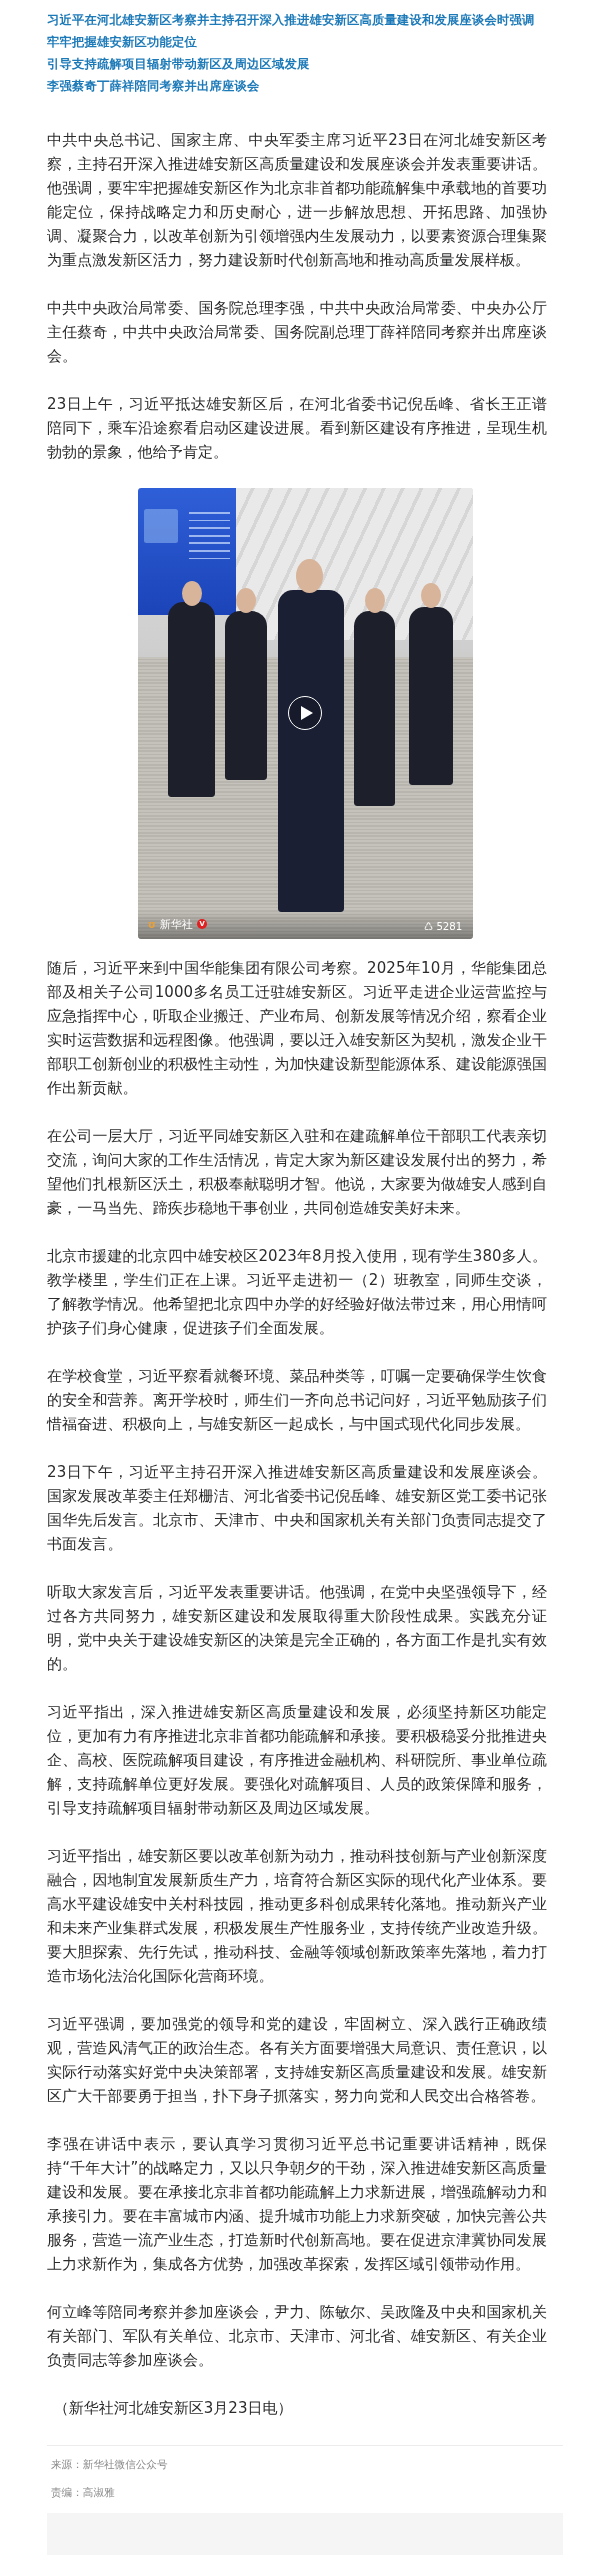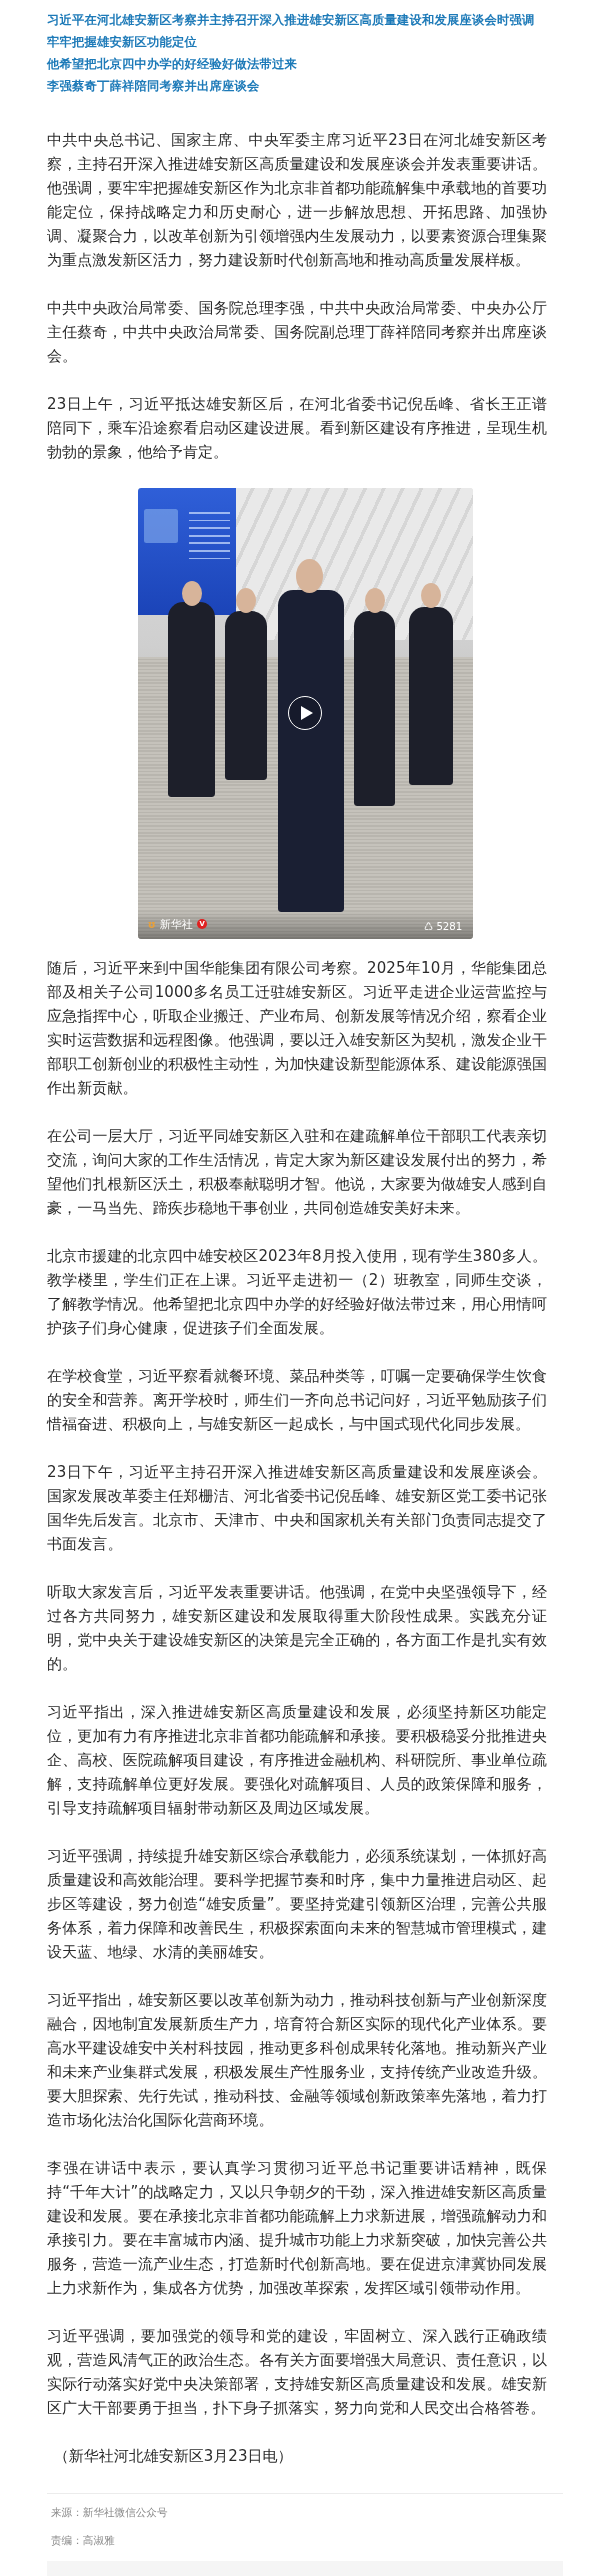--- a/index.html
+++ b/index.html
@@ -30,21 +30,21 @@
   .footer-box { height: 42px; background:#f5f5f5; margin-top: 8.5px; }
 </style>
 </head>
 <body>
 
 <div class="article">
 
   <div class="title-block">
     <p class="title-line">习近平在河北雄安新区考察并主持召开深入推进雄安新区高质量建设和发展座谈会时强调</p>
     <p class="title-line">牢牢把握雄安新区功能定位</p>
-    <p class="title-line">他希望把北京四中办学的好经验好做法带过来</p>
+    <p class="title-line">引导支持疏解项目辐射带动新区及周边区域发展</p>
     <p class="title-line">李强蔡奇丁薛祥陪同考察并出席座谈会</p>
   </div>
 
   <p class="para">中共中央总书记、国家主席、中央军委主席习近平23日在河北雄安新区考察，主持召开深入推进雄安新区高质量建设和发展座谈会并发表重要讲话。他强调，要牢牢把握雄安新区作为北京非首都功能疏解集中承载地的首要功能定位，保持战略定力和历史耐心，进一步解放思想、开拓思路、加强协调、凝聚合力，以改革创新为引领增强内生发展动力，以要素资源合理集聚为重点激发新区活力，努力建设新时代创新高地和推动高质量发展样板。</p>
   <p class="para">中共中央政治局常委、国务院总理李强，中共中央政治局常委、中央办公厅主任蔡奇，中共中央政治局常委、国务院副总理丁薛祥陪同考察并出席座谈会。</p>
   <p class="para">23日上午，习近平抵达雄安新区后，在河北省委书记倪岳峰、省长王正谱陪同下，乘车沿途察看启动区建设进展。看到新区建设有序推进，呈现生机勃勃的景象，他给予肯定。</p>
 
   <div class="media">
     <div class="screen"></div>
     <div class="wall"></div>
@@ -75,24 +75,24 @@
     </div>
   </div>
 
   <p class="para">随后，习近平来到中国华能集团有限公司考察。2025年10月，华能集团总部及相关子公司1000多名员工迁驻雄安新区。习近平走进企业运营监控与应急指挥中心，听取企业搬迁、产业布局、创新发展等情况介绍，察看企业实时运营数据和远程图像。他强调，要以迁入雄安新区为契机，激发企业干部职工创新创业的积极性主动性，为加快建设新型能源体系、建设能源强国作出新贡献。</p>
   <p class="para">在公司一层大厅，习近平同雄安新区入驻和在建疏解单位干部职工代表亲切交流，询问大家的工作生活情况，肯定大家为新区建设发展付出的努力，希望他们扎根新区沃土，积极奉献聪明才智。他说，大家要为做雄安人感到自豪，一马当先、蹄疾步稳地干事创业，共同创造雄安美好未来。</p>
   <p class="para">北京市援建的北京四中雄安校区2023年8月投入使用，现有学生380多人。教学楼里，学生们正在上课。习近平走进初一（2）班教室，同师生交谈，了解教学情况。他希望把北京四中办学的好经验好做法带过来，用心用情呵护孩子们身心健康，促进孩子们全面发展。</p>
   <p class="para">在学校食堂，习近平察看就餐环境、菜品种类等，叮嘱一定要确保学生饮食的安全和营养。离开学校时，师生们一齐向总书记问好，习近平勉励孩子们惜福奋进、积极向上，与雄安新区一起成长，与中国式现代化同步发展。</p>
   <p class="para">23日下午，习近平主持召开深入推进雄安新区高质量建设和发展座谈会。国家发展改革委主任郑栅洁、河北省委书记倪岳峰、雄安新区党工委书记张国华先后发言。北京市、天津市、中央和国家机关有关部门负责同志提交了书面发言。</p>
   <p class="para">听取大家发言后，习近平发表重要讲话。他强调，在党中央坚强领导下，经过各方共同努力，雄安新区建设和发展取得重大阶段性成果。实践充分证明，党中央关于建设雄安新区的决策是完全正确的，各方面工作是扎实有效的。</p>
   <p class="para">习近平指出，深入推进雄安新区高质量建设和发展，必须坚持新区功能定位，更加有力有序推进北京非首都功能疏解和承接。要积极稳妥分批推进央企、高校、医院疏解项目建设，有序推进金融机构、科研院所、事业单位疏解，支持疏解单位更好发展。要强化对疏解项目、人员的政策保障和服务，引导支持疏解项目辐射带动新区及周边区域发展。</p>
-  <p class="para">习近平强调，持续提升雄安新区综合承载能力，必须系统谋划，一体抓好高质量建设和高效能治理。要科学把握节奏和时序，集中力量推进启动区、起步区等建设，努力创造“雄安质量”。要坚持党建引领新区治理，完善公共服务体系，着力保障和改善民生，积极探索面向未来的智慧城市管理模式，建设天蓝、地绿、水清的美丽雄安。</p>
   <p class="para">习近平指出，雄安新区要以改革创新为动力，推动科技创新与产业创新深度融合，因地制宜发展新质生产力，培育符合新区实际的现代化产业体系。要高水平建设雄安中关村科技园，推动更多科创成果转化落地。推动新兴产业和未来产业集群式发展，积极发展生产性服务业，支持传统产业改造升级。要大胆探索、先行先试，推动科技、金融等领域创新政策率先落地，着力打造市场化法治化国际化营商环境。</p>
+  <p class="para">习近平强调，要加强党的领导和党的建设，牢固树立、深入践行正确政绩观，营造风清气正的政治生态。各有关方面要增强大局意识、责任意识，以实际行动落实好党中央决策部署，支持雄安新区高质量建设和发展。雄安新区广大干部要勇于担当，扑下身子抓落实，努力向党和人民交出合格答卷。</p>
   <p class="para">李强在讲话中表示，要认真学习贯彻习近平总书记重要讲话精神，既保持“千年大计”的战略定力，又以只争朝夕的干劲，深入推进雄安新区高质量建设和发展。要在承接北京非首都功能疏解上力求新进展，增强疏解动力和承接引力。要在丰富城市内涵、提升城市功能上力求新突破，加快完善公共服务，营造一流产业生态，打造新时代创新高地。要在促进京津冀协同发展上力求新作为，集成各方优势，加强改革探索，发挥区域引领带动作用。</p>
-  <p class="para">习近平强调，要加强党的领导和党的建设，牢固树立、深入践行正确政绩观，营造风清气正的政治生态。各有关方面要增强大局意识、责任意识，以实际行动落实好党中央决策部署，支持雄安新区高质量建设和发展。雄安新区广大干部要勇于担当，扑下身子抓落实，努力向党和人民交出合格答卷。</p>
+  <p class="para">何立峰等陪同考察并参加座谈会，尹力、陈敏尔、吴政隆及中央和国家机关有关部门、军队有关单位、北京市、天津市、河北省、雄安新区、有关企业负责同志等参加座谈会。</p>
 
   <p class="dateline">（新华社河北雄安新区3月23日电）</p>
 
   <div class="divider"></div>
   <p class="meta">来源：新华社微信公众号</p>
   <p class="meta">责编：高淑雅</p>
   <div class="footer-box"></div>
 </div>
 
 

